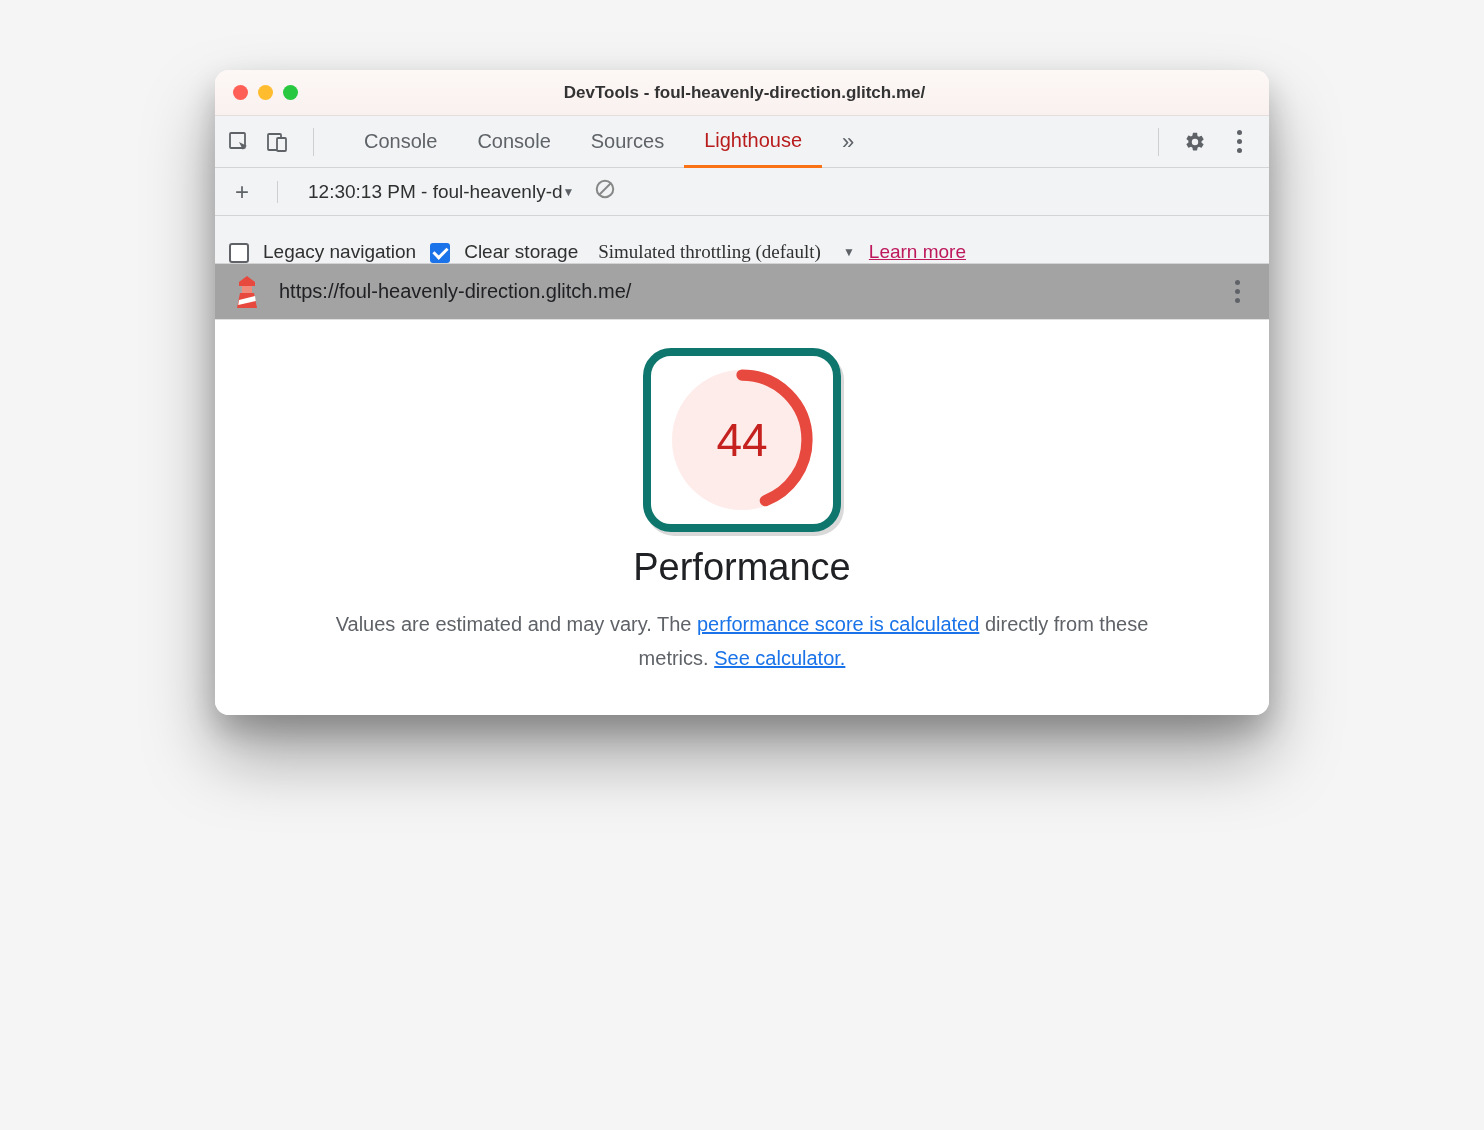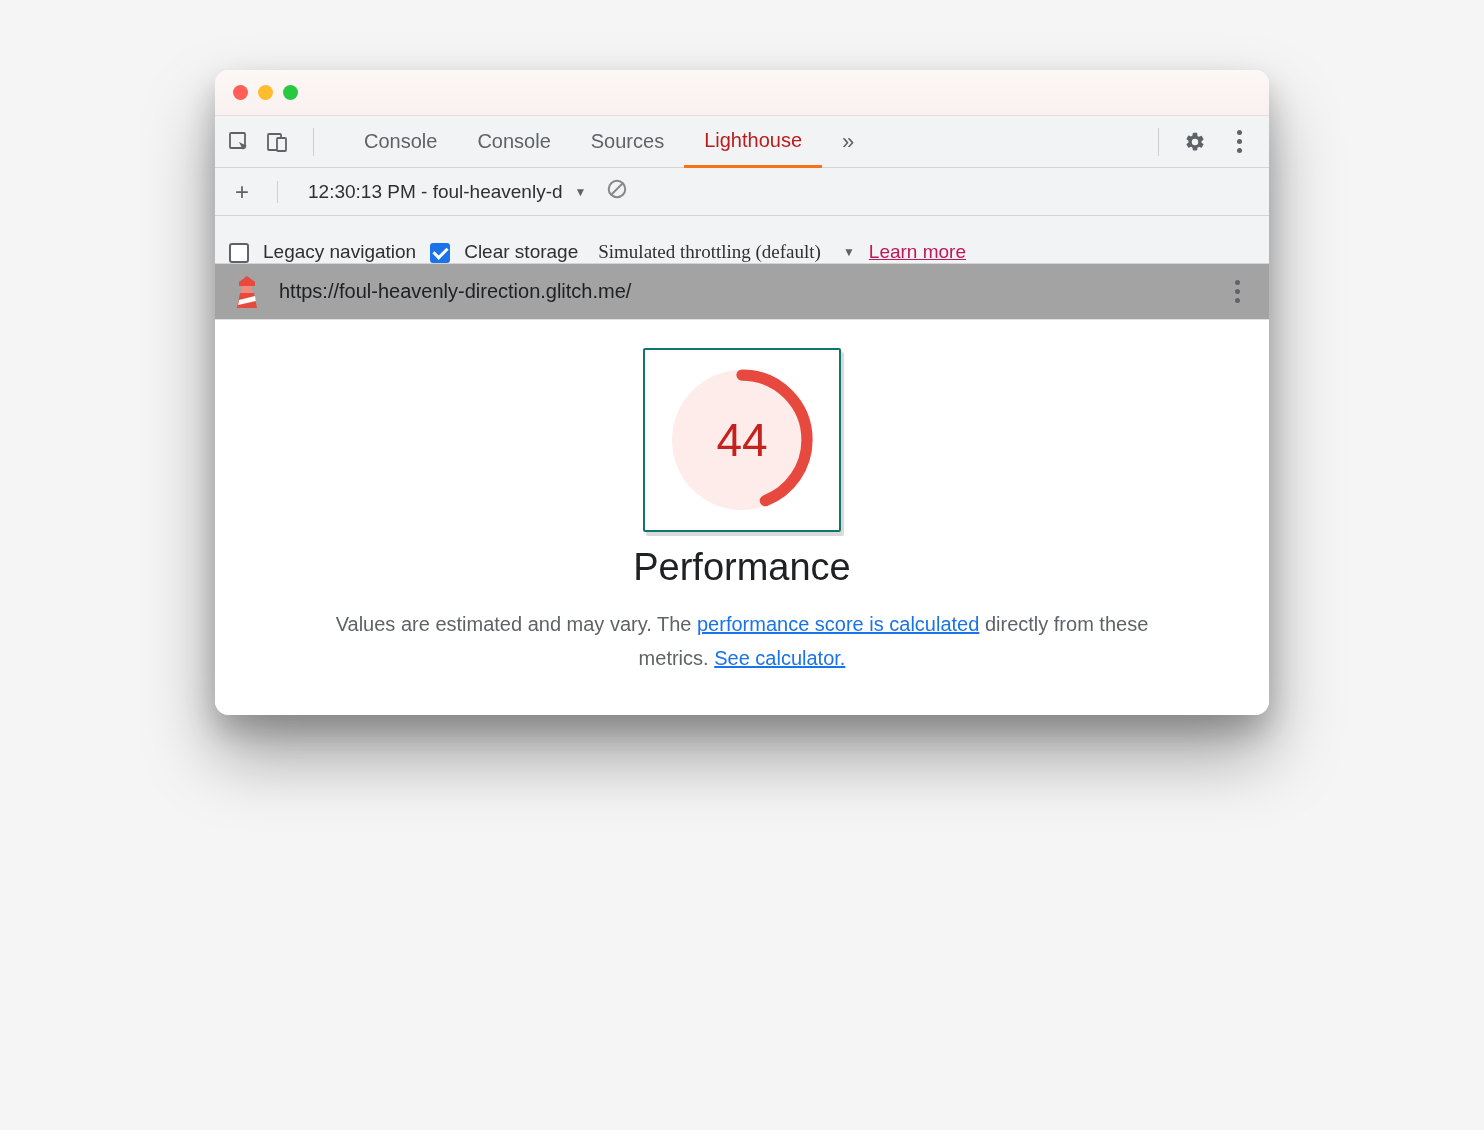--- a/index.html
+++ b/index.html
@@ -57,21 +57,21 @@
   .ts-right { margin-left:auto; display:flex; align-items:center; gap:8px; }
   .icon-btn { width:36px; height:36px; display:flex; align-items:center; justify-content:center; color:#5f6368; cursor:pointer; border-radius:4px; }
   
   .toolbar {
     height:48px; background:#f1f3f4; border-bottom:1px solid #d4d4d4;
     display:flex; align-items:center; padding:0 14px; gap:12px;
     font-size:19px; color:#303030;
   }
   .plus-btn { font-size:24px; color:#5f6368; cursor:pointer; padding:0 6px;}
   .run-select {
-    padding:4px 8px; display:flex; align-items:center; gap:12px;
+    padding:4px 8px; display:flex; align-items:center; gap:0;
     max-width:330px; overflow:hidden; white-space:nowrap;
   }
   .dropdown-caret { font-size:12px; color:#5f6368; }
   .clear-icon { color:#888; }
   
   .options {
     height:48px; background:#f1f3f4; border-bottom:1px solid #d4d4d4;
     display:flex; align-items:flex-end; padding:0 14px; gap:14px;
     font-size:19px; color:#303030;
   }
@@ -95,21 +95,21 @@
   .lighthouse-logo { width:28px; height:32px; }
   .url-text { flex:1; }
   .kebab { width:28px; display:flex; flex-direction:column; align-items:center; gap:4px; cursor:pointer; }
   .kebab span { width:5px; height:5px; background:#5f6368; border-radius:50%; }
   
   .report {
     background:#fff; padding:28px 20px 40px;
     display:flex; flex-direction:column; align-items:center;
   }
   .gauge-box {
-    width:198px; height:184px; border:2px solid #0f766e; border-radius:2px;
+    width:198px; height:184px; border:8px solid #0f766e; border-radius:28px;
     display:flex; align-items:center; justify-content:center;
     box-shadow: 3px 4px 0 rgba(0,0,0,0.15);
     margin-bottom:14px;
   }
   .gauge { position:relative; width:150px; height:150px; }
   .gauge-score {
     position:absolute; inset:0; display:flex; align-items:center; justify-content:center;
     font-size:46px; font-weight:500; color:#c5221f;
   }
   .perf-title { font-size:38px; font-weight:400; color:#202124; margin-bottom:18px; }
@@ -134,20 +134,21 @@
 <body>
 
 <div class="window">
 
   <div class="titlebar">
     <div class="traffic">
       <div class="tl red"></div>
       <div class="tl yellow"></div>
       <div class="tl green"></div>
     </div>
+    <div class="title-text">DevTools - foul-heavenly-direction.glitch.me/</div>
   </div>
 
   <div class="tabstrip">
     <div class="ts-left">
       <div class="ts-icon">
         <svg width="24" height="24" viewBox="0 0 24 24" fill="none" stroke="currentColor" stroke-width="1.8">
           <rect x="3" y="3" width="15" height="15" rx="1"></rect>
           <path d="M12 12 L20 16 L17 17 L16 20 Z" fill="currentColor" stroke="none"></path>
         </svg>
       </div>

